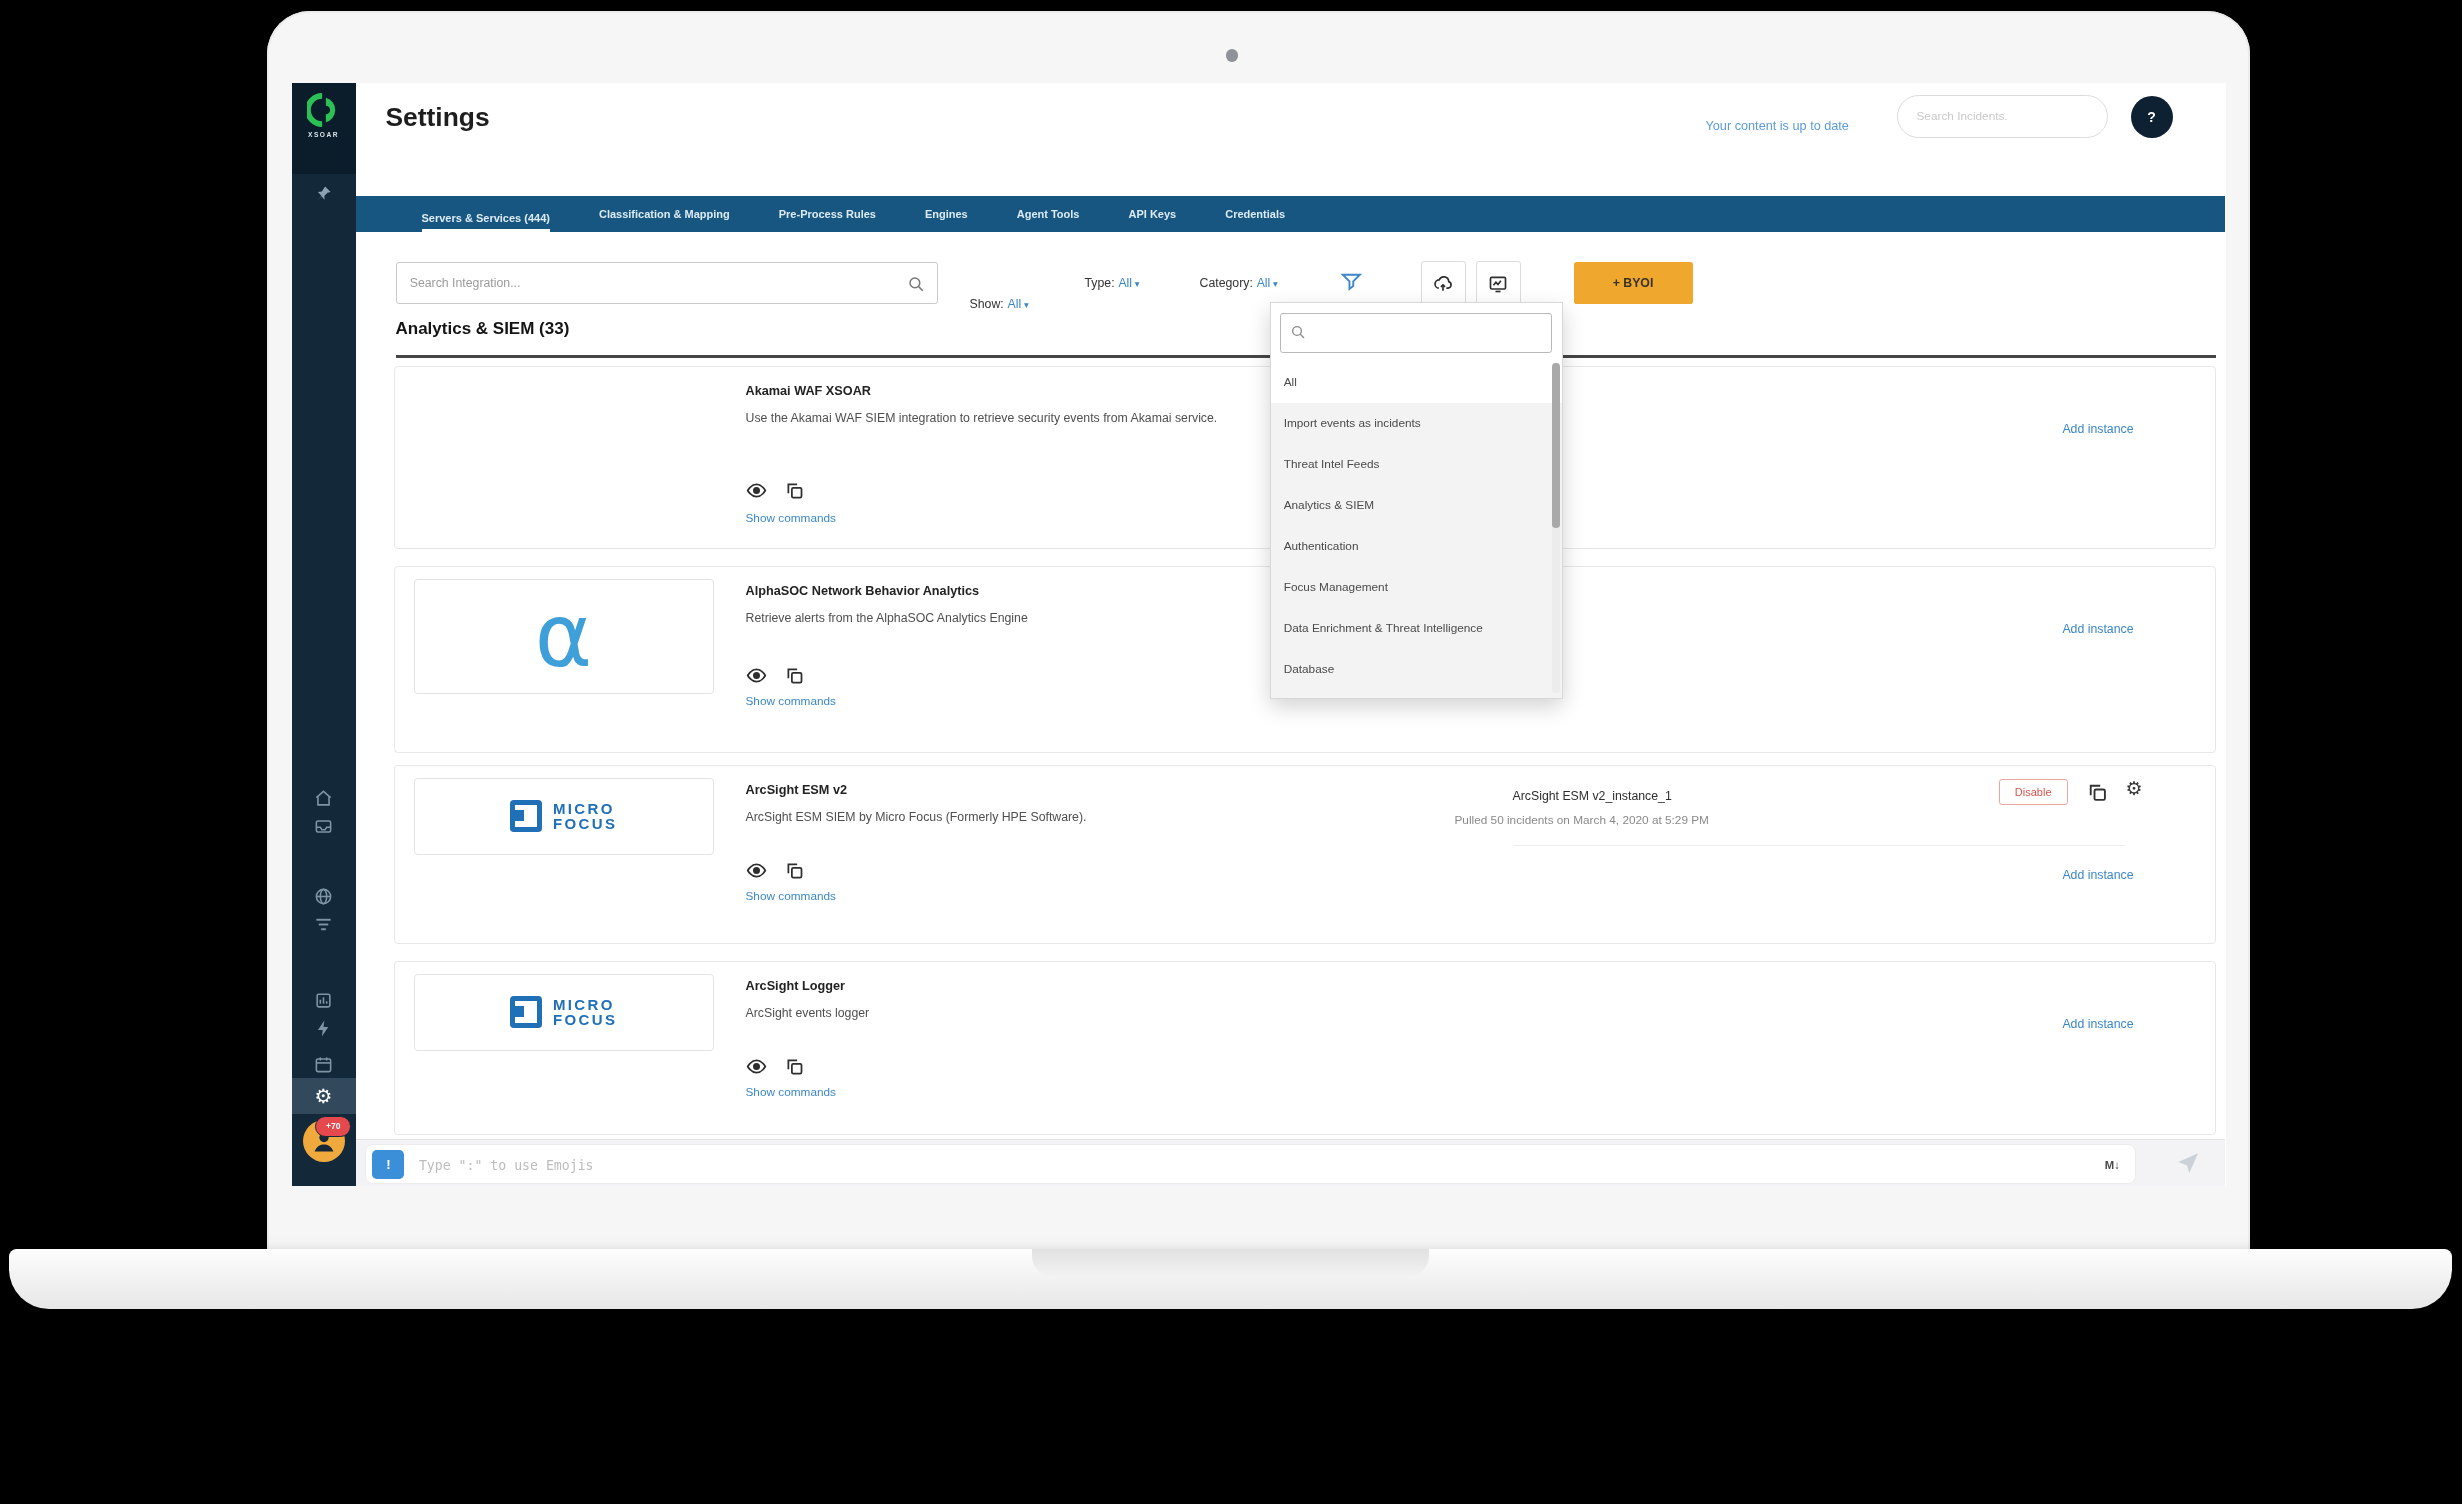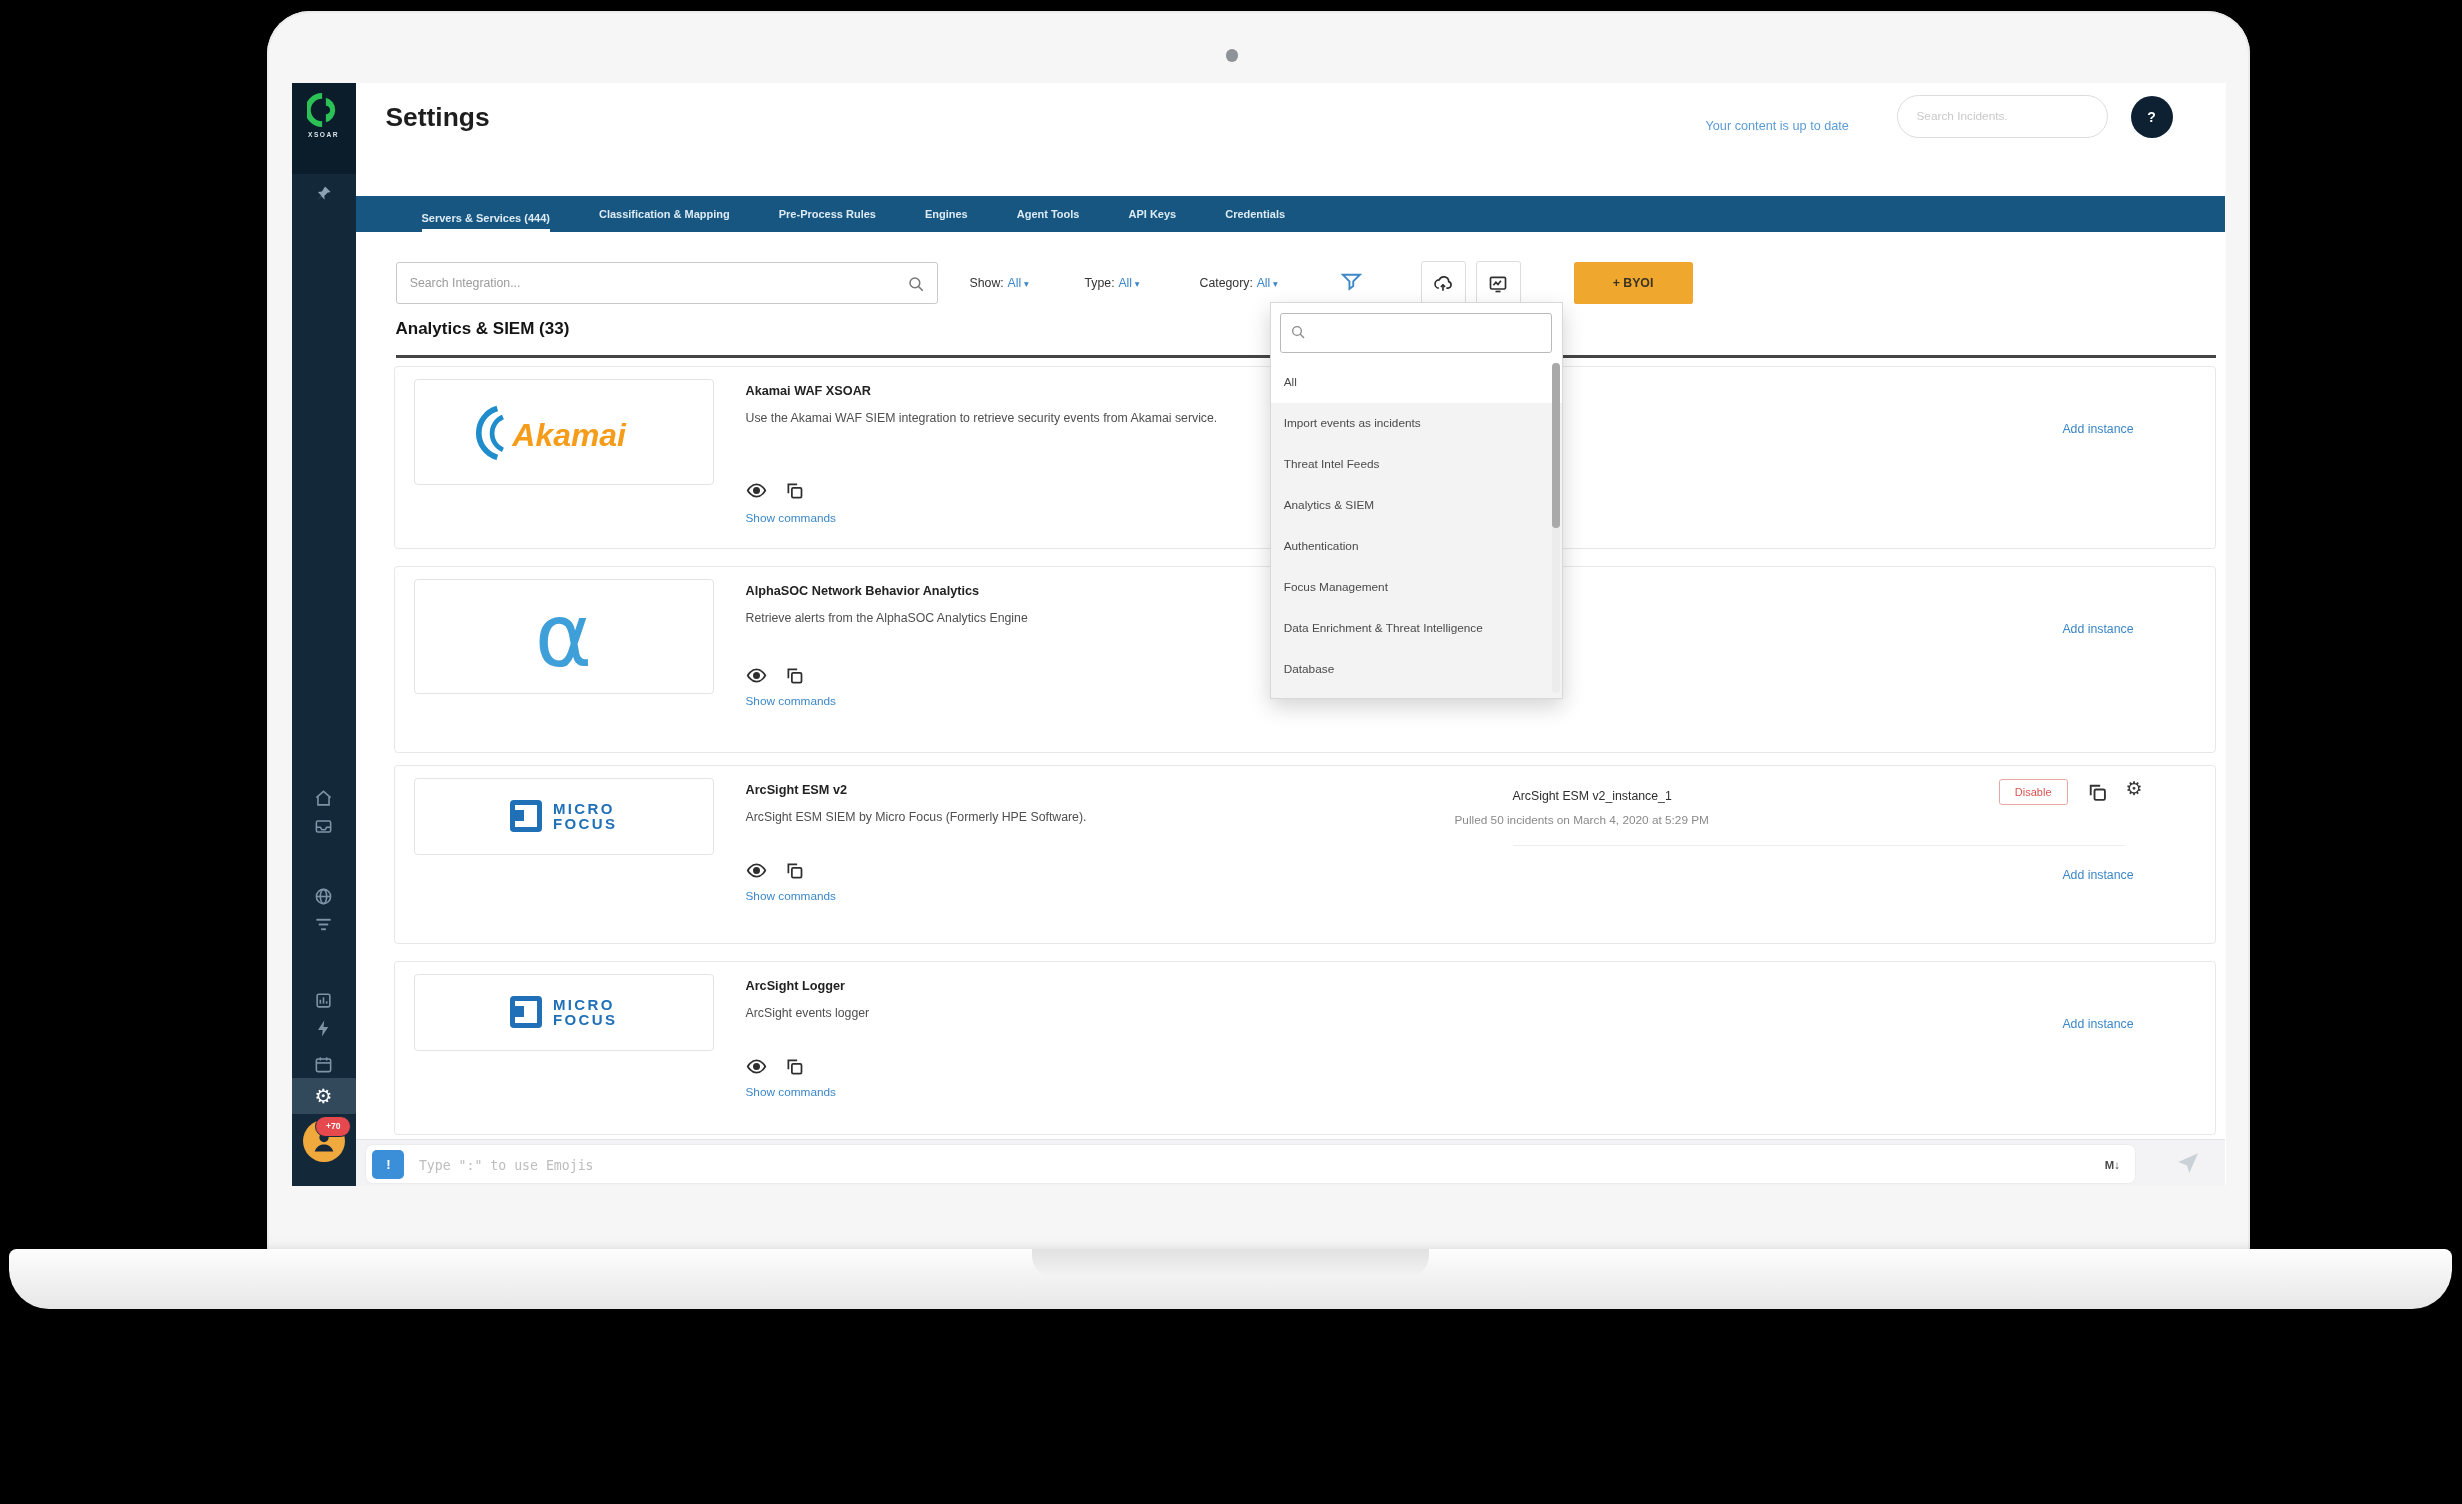--- a/index.html
+++ b/index.html
@@ -66,21 +66,21 @@
   
   .filter-search { position:absolute; left:104px; top:179px; width:542px; height:42px;
                    border:0.9px solid #C9C9C9; border-radius:2.8px; background:#fff; }
   .filter-search input { width:100%; height:100%; border:0; outline:none; padding:0 42px 0 13.2px;
                          font-size:12.3px; color:#444; font-family:inherit; background:transparent; }
   .filter-search input::placeholder { color:#9B9B9B; }
   .mag { position:absolute; right:11.3px; top:11.3px; width:18px; height:18px; color:#777; }
   .filter-group { position:absolute; top:193px; font-size:12.3px; color:#333; white-space:nowrap; }
   .filter-group .val { color:#3B87C8; margin-left:3.8px; }
   .caret { color:#3B87C8; font-size:9.4px; margin-left:2.8px; }
-  .fg-show { left:678px; } .fg-type { left:793px; } .fg-cat { left:908px; }
+  .fg-show { left:678px;margin-top:21px; } .fg-type { left:793px; } .fg-cat { left:908px; }
   .funnel { position:absolute; left:1048px; top:187px; width:22.7px; height:22.7px; color:#3B87C8; }
   .icon-btn { position:absolute; top:178px; width:45px; height:45px; border:0.9px solid #DCDCDC; border-radius:2.8px;
               background:#fff; color:#2F2F2F; display:flex; align-items:center; justify-content:center; }
   .icon-btn svg { width:20px; height:20px; }
   .ib-cloud { left:1129px; } .ib-metrics { left:1184px; }
   .byoi { position:absolute; left:1282px; top:179px; width:119px; height:42px; background:#EFA72E; border-radius:2.8px;
           color:#3A3322; font-weight:700; font-size:12.3px; display:flex; align-items:center; justify-content:center; }
 
   
   .section-title { position:absolute; left:104px; top:236px; font-size:17px; font-weight:700; color:#141414; }
@@ -286,27 +286,20 @@
             <path d="M9 21h6"></path>
         </svg>
       </div>
 
       <div class="byoi">+ BYOI</div>
 
       <div class="section-title">Analytics &amp; SIEM (33)</div>
       <div class="section-rule"></div>
 
       <section class="card c1">
-        <div class="logo-box">
-          <svg width="198" height="62" viewBox="0 0 210 66">
-            <path d="M34 8 A27 27 0 0 0 34 60" fill="none" stroke="#1F8CCC" stroke-width="6"></path>
-            <path d="M40 17 A19 19 0 0 0 40 52" fill="none" stroke="#1F8CCC" stroke-width="5"></path>
-            <text x="50" y="48" font-family="Liberation Sans, sans-serif" font-style="italic" font-weight="bold" font-size="34" fill="#F59C1A">Akamai</text>
-          </svg>
-        </div>
         <div class="int-name">Akamai WAF XSOAR</div>
         <div class="int-desc">Use the Akamai WAF SIEM integration to retrieve security events from Akamai service.</div>
         <div class="int-icons">
           <svg viewBox="0 0 24 24" fill="none" stroke="currentColor" stroke-width="2">
             <path d="M2 12s4-7 10-7 10 7 10 7-4 7-10 7-10-7-10-7z"></path>
               <circle cx="12" cy="12" r="3" fill="currentColor"></circle>
           </svg>
           <svg viewBox="0 0 24 24" fill="none" stroke="currentColor" stroke-width="2">
             <rect x="9" y="9" width="11" height="11" rx="1.5"></rect>
               <path d="M15 5H5v10"></path>

